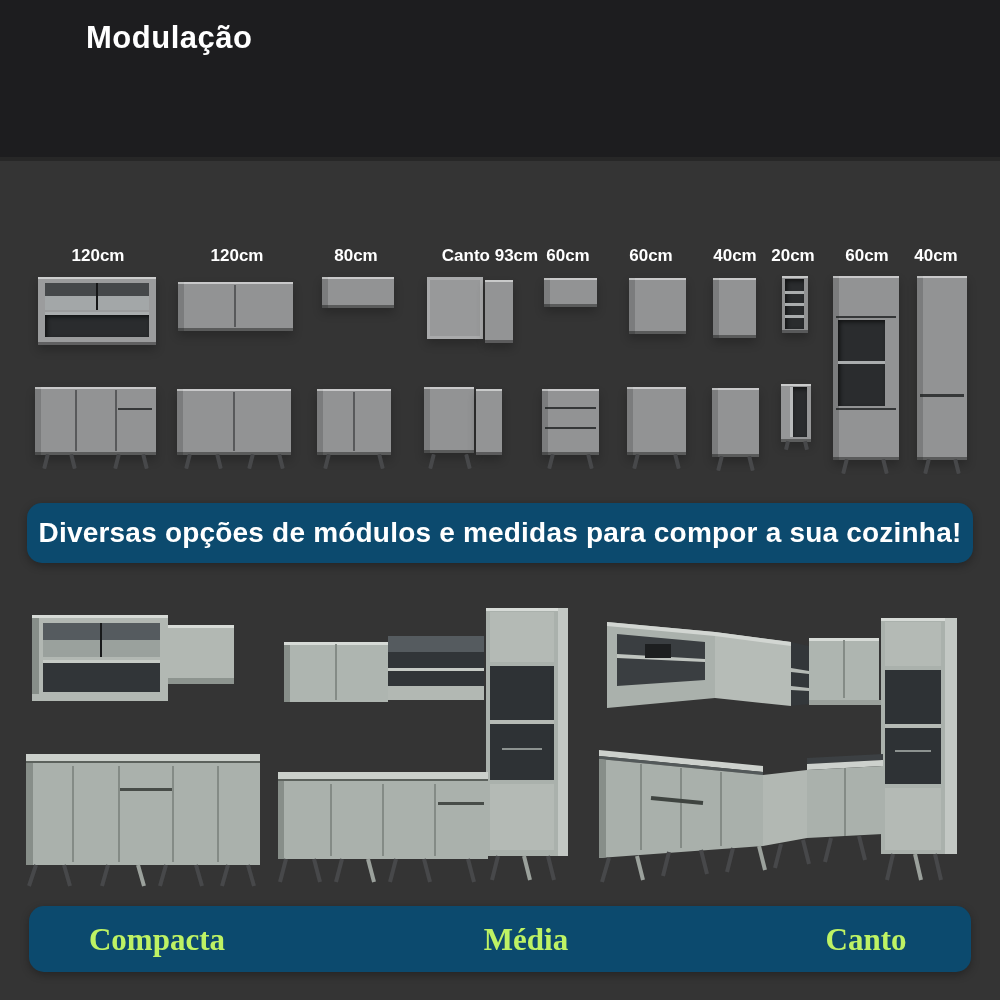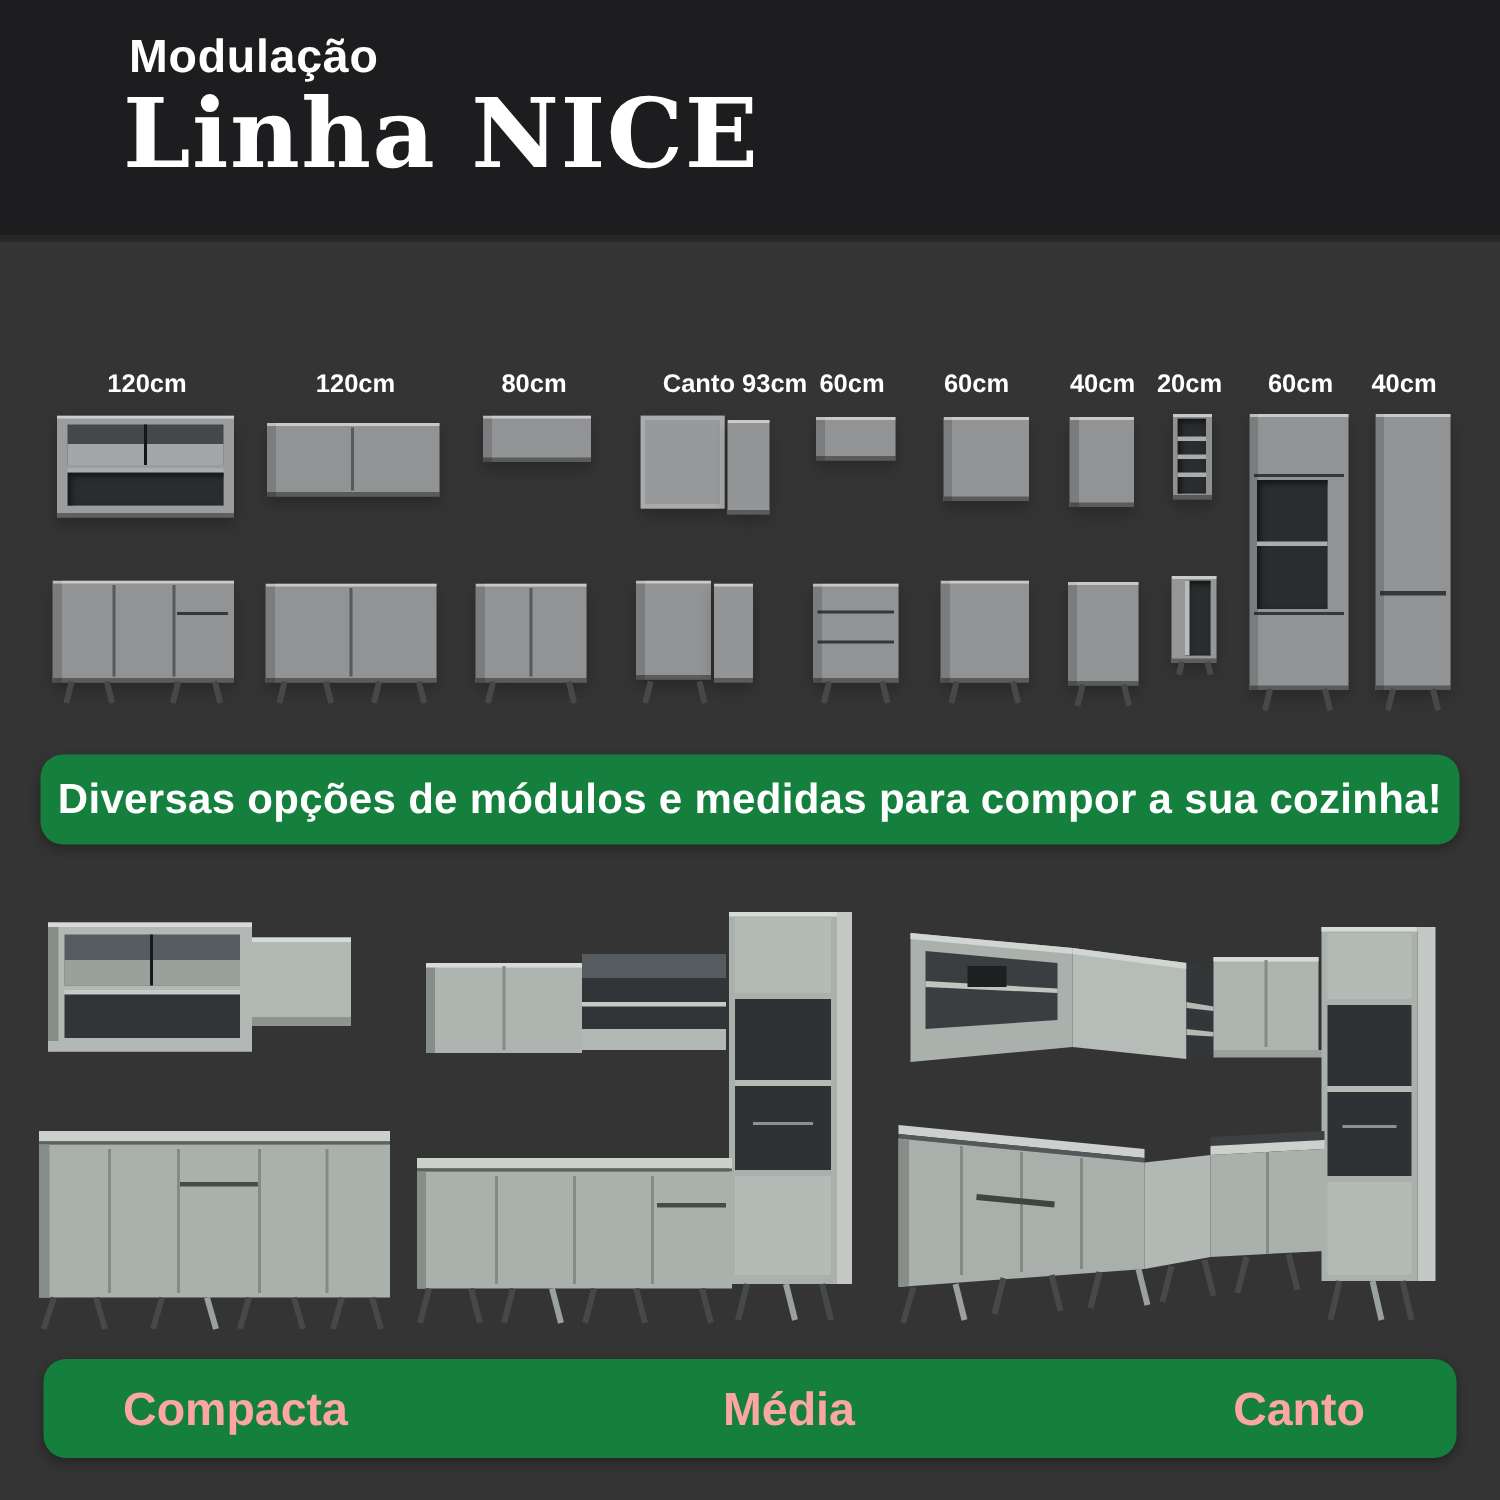--- a/index.html
+++ b/index.html
@@ -23,36 +23,35 @@
   .plain{background:#939495;}
   .vd{position:absolute;top:3px;bottom:4px;width:2px;background:rgba(40,42,43,.55);}
   .hd{position:absolute;height:2px;background:rgba(30,32,33,.8);}
   .niche{position:absolute;background:#2a2c2e;box-shadow:inset 2px 2px 4px rgba(0,0,0,.6);}
   .shelfline{position:absolute;height:3px;background:#aaadae;}
   .leg{position:absolute;width:4px;height:15px;bottom:-14px;background:#47484a;border-radius:1px;}
   .leg.l{transform:rotate(14deg);}
   .leg.r{transform:rotate(-14deg);}
   .leg.s{height:9px;bottom:-8px;}
   
-  .pill{position:absolute;background:#15803d;border-radius:15px;box-shadow:0 3px 8px rgba(0,0,0,.3);}
+  .pill{position:absolute;background:#0c4a6e;border-radius:15px;box-shadow:0 3px 8px rgba(0,0,0,.3);}
   .banner-pill{left:27px;top:503px;width:946px;height:60px;display:flex;align-items:center;justify-content:center;}
   .banner-text{color:#fff;font-size:28px;font-weight:700;letter-spacing:.2px;white-space:nowrap;}
   .bottom-pill{left:29px;top:906px;width:942px;height:66px;}
-  .kitchen-label{position:absolute;top:922px;transform:translateX(-50%);color:#fca5a5;font-size:31px;font-weight:700;}
+  .kitchen-label{position:absolute;top:922px;transform:translateX(-50%);color:#bef264;font-size:31px;font-weight:700;font-family:Liberation Serif, serif;}
   .kitchen-svg{position:absolute;}
 </style>
 </head>
 <body>
 
 <div class="stage">
 
   <div class="header-band"></div>
   <div class="band-seam"></div>
   <div class="kicker">Modulação</div>
-  <div class="poster-title">Linha NICE</div>
 
   <div class="size-label" style="left:98px">120cm</div>
   <div class="size-label" style="left:237px">120cm</div>
   <div class="size-label" style="left:356px">80cm</div>
   <div class="size-label" style="left:490px">Canto 93cm</div>
   <div class="size-label" style="left:568px">60cm</div>
   <div class="size-label" style="left:651px">60cm</div>
   <div class="size-label" style="left:735px">40cm</div>
   <div class="size-label" style="left:793px">20cm</div>
   <div class="size-label" style="left:867px">60cm</div>

